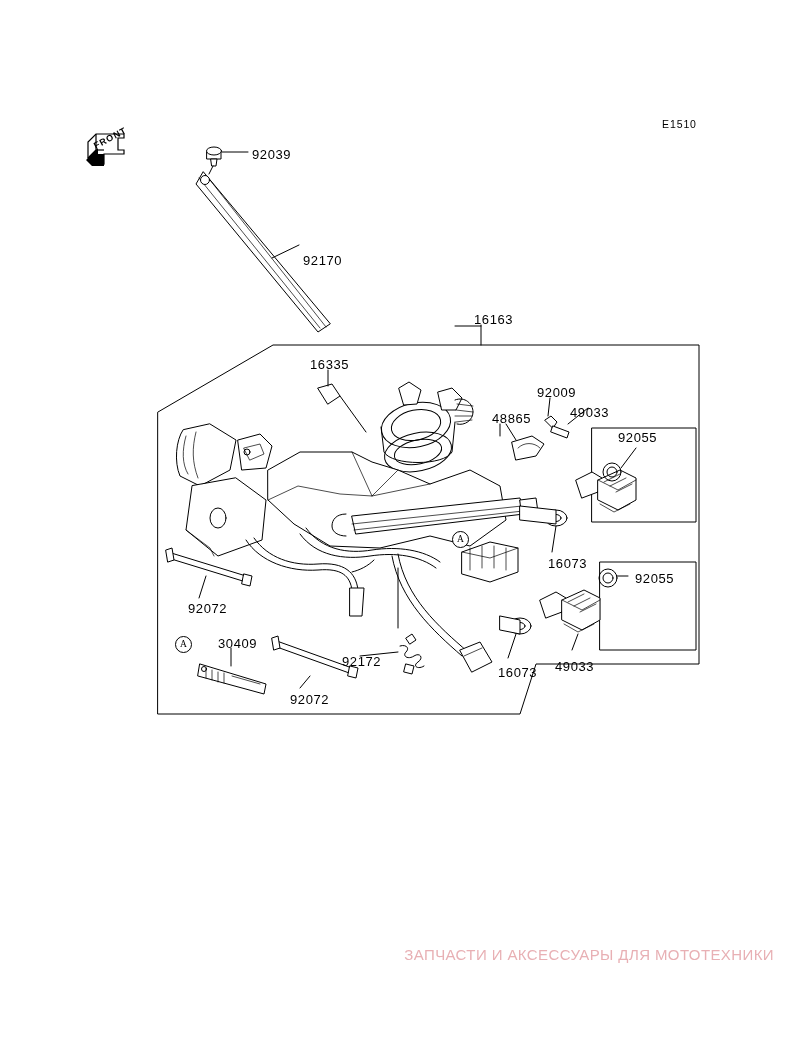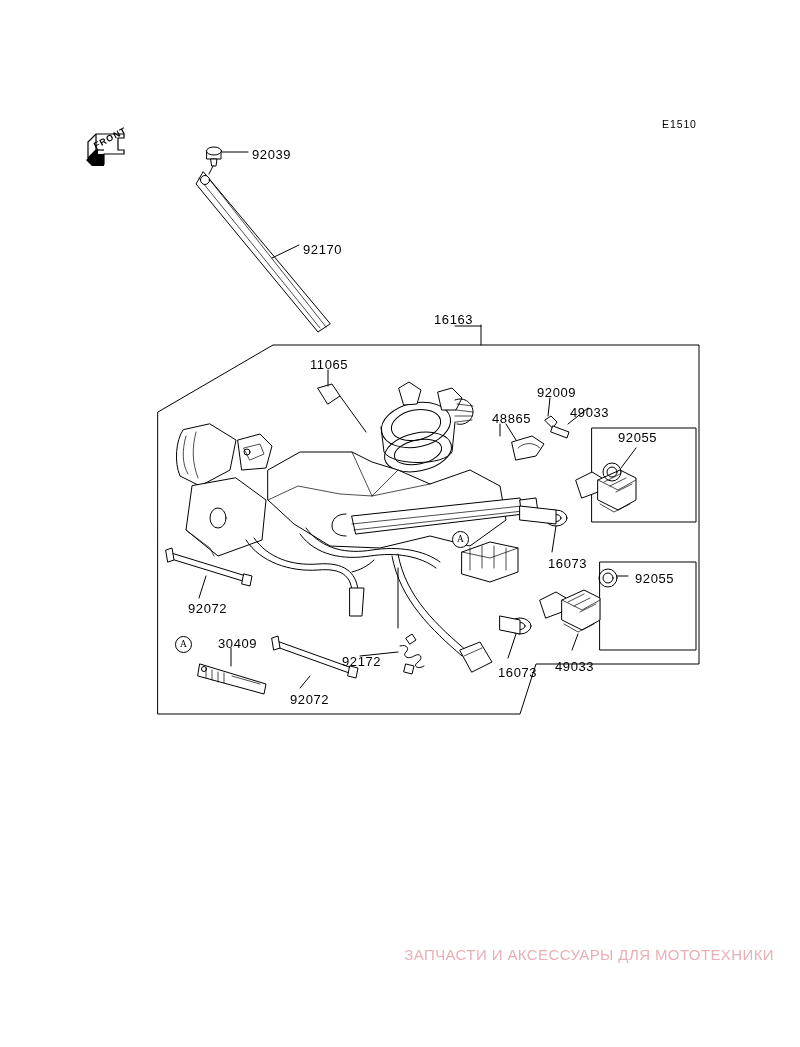--- a/index.html
+++ b/index.html
@@ -273,23 +273,23 @@
       <line x1="300" y1="688" x2="310" y2="676"></line>
       <line x1="360" y1="656" x2="398" y2="652"></line>
       <line x1="398" y1="568" x2="398" y2="628"></line>
     </g>
   </svg>
 
   <div class="circle-marker" style="left:452px; top:531px;">A</div>
   <div class="circle-marker" style="left:175px; top:636px;">A</div>
 
   <div class="code-label" style="left:252px; top:147px;">92039</div>
-  <div class="code-label" style="left:303px; top:242px;">92170</div>
-  <div class="code-label" style="left:434px; top:312px;">16163</div>
-  <div class="code-label" style="left:310px; top:357px;">11065</div>
+  <div class="code-label" style="left:303px; top:253px;">92170</div>
+  <div class="code-label" style="left:474px; top:312px;">16163</div>
+  <div class="code-label" style="left:310px; top:357px;">16335</div>
   <div class="code-label" style="left:537px; top:385px;">92009</div>
   <div class="code-label" style="left:492px; top:411px;">48865</div>
   <div class="code-label" style="left:570px; top:405px;">49033</div>
   <div class="code-label" style="left:618px; top:430px;">92055</div>
   <div class="code-label" style="left:548px; top:556px;">16073</div>
   <div class="code-label" style="left:635px; top:571px;">92055</div>
   <div class="code-label" style="left:188px; top:601px;">92072</div>
   <div class="code-label" style="left:218px; top:636px;">30409</div>
   <div class="code-label" style="left:342px; top:654px;">92172</div>
   <div class="code-label" style="left:498px; top:665px;">16073</div>

